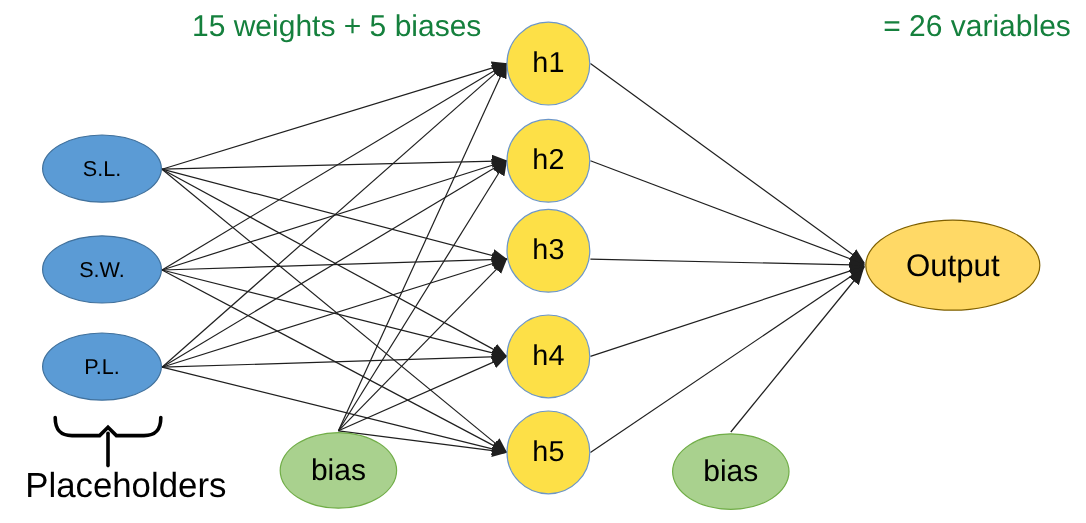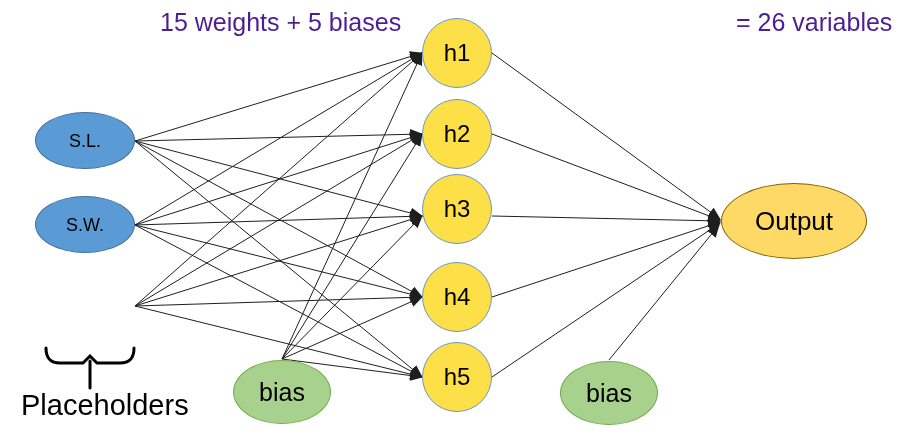--- a/index.html
+++ b/index.html
@@ -55,21 +55,21 @@
     width: 146px; height: 76px;
     background: #FFD966;
     border: 1.5px solid #7F6000;
     font-size: 26px;
     left: 721px; top: 183px;
   }
   .annotation {
     position: absolute;
     top: 8px;
     font-size: 25px;
-    color: #4c1d95;
+    color: #15803d;
     white-space: nowrap;
   }
   .ann-hidden { left: 160px; }
   .ann-output { left: 521px; }
   .ann-total  { left: 736px; }
   .group-label {
     position: absolute;
     left: 21px; top: 389px;
     font-size: 29px;
     color: #000000;
@@ -140,20 +140,23 @@
 
   <span class="annotation ann-hidden">15 weights + 5 biases</span>
   <span class="annotation ann-total">= 26 variables</span>
 
   <div class="node input-node input-sl">
     <span>S.L.</span>
   </div>
   <div class="node input-node input-sw">
     <span>S.W.</span>
   </div>
+  <div class="node input-node input-pl">
+    <span>P.L.</span>
+  </div>
 
   <div class="node hidden-node h1">
     <span>h1</span>
   </div>
   <div class="node hidden-node h2">
     <span>h2</span>
   </div>
   <div class="node hidden-node h3">
     <span>h3</span>
   </div>

